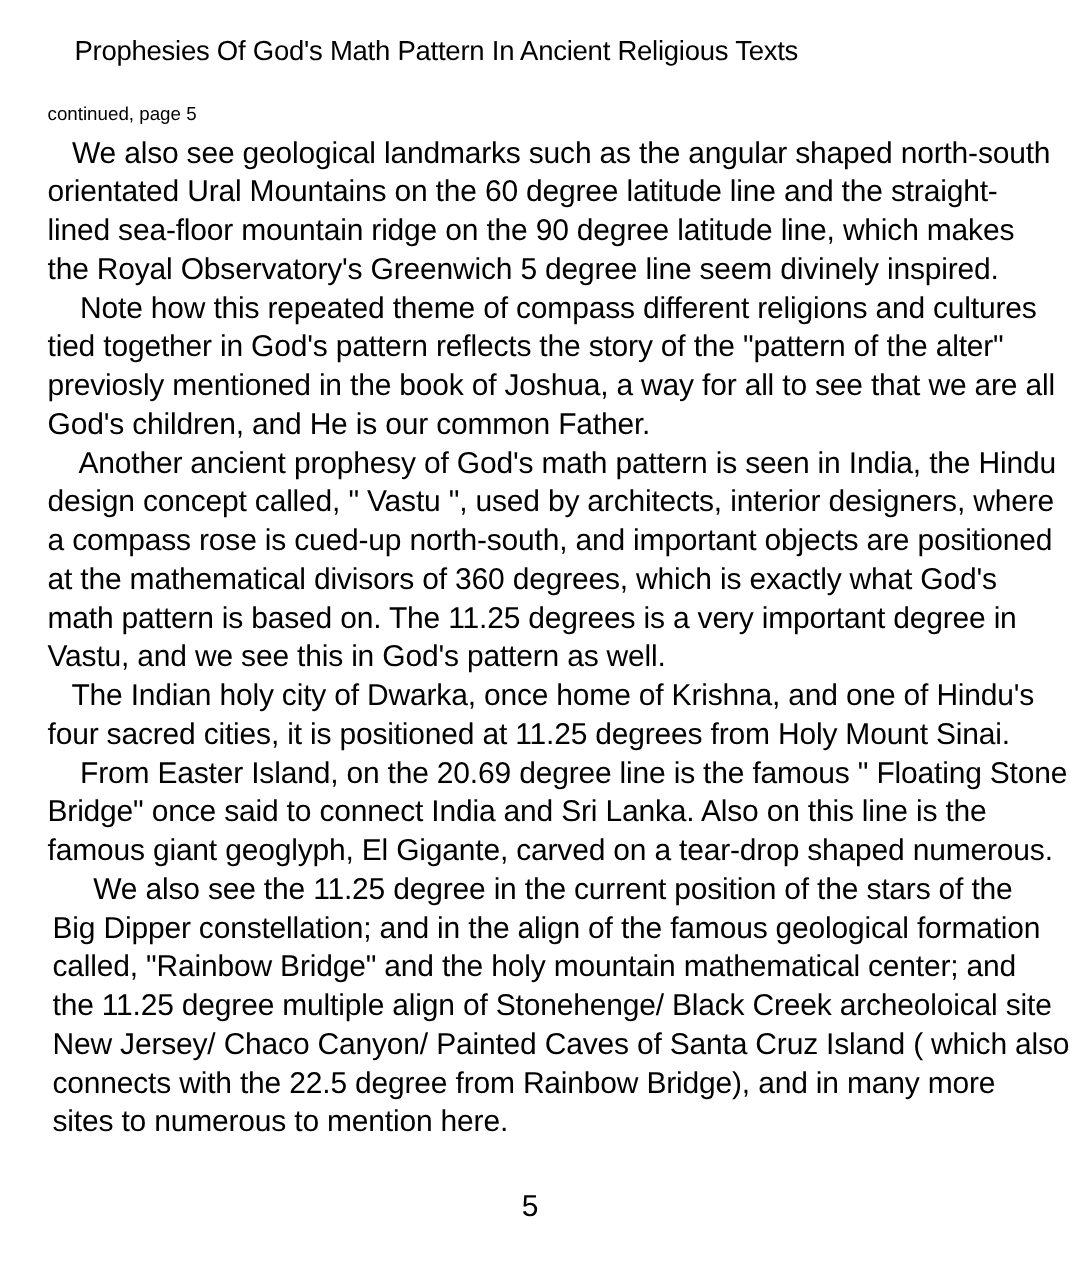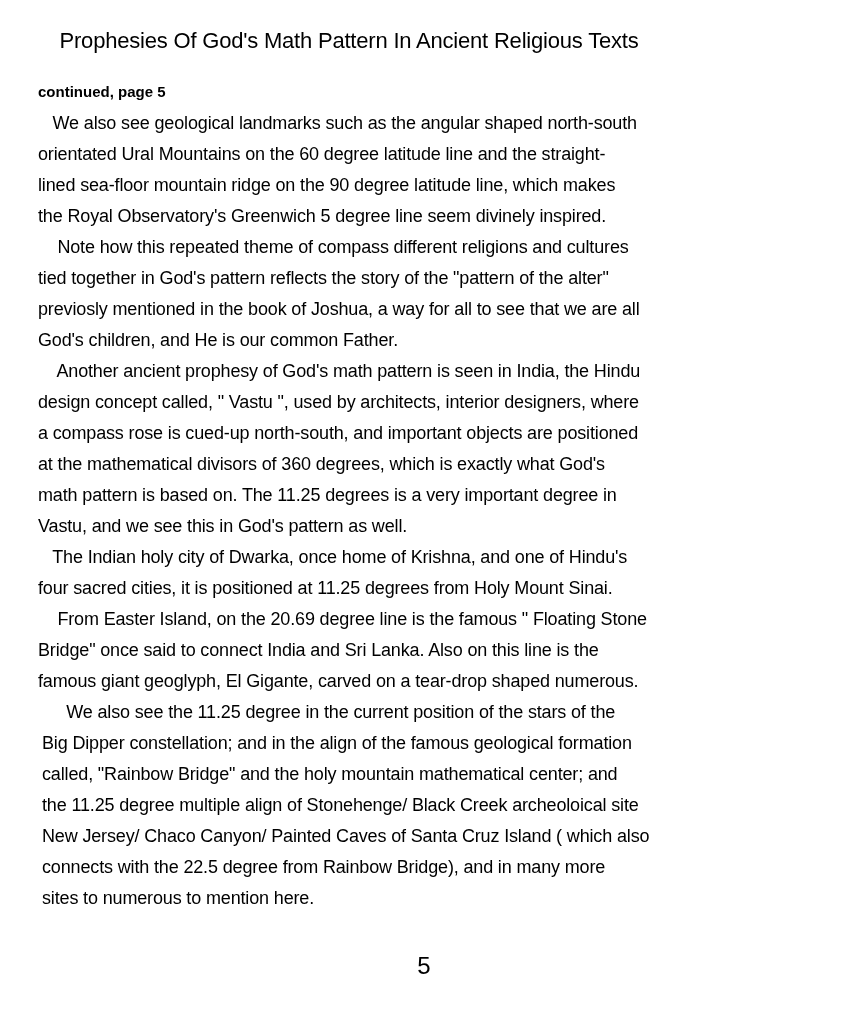--- a/index.html
+++ b/index.html
@@ -5,24 +5,24 @@
   html, body { margin: 0; padding: 0; background: #ffffff; }
   body {
     width: 865px; height: 1024px; position: relative; overflow: hidden;
     font-family: "Liberation Sans", "DejaVu Sans", sans-serif; color: #000;
   }
   .title {
     position: absolute; left: 0; width: 698px; top: 27px;
     text-align: center; font-size: 22px; line-height: 28px; letter-spacing: -0.2px;
   }
   .subhead {
-    position: absolute; left: 38px; top: 82px; font-size: 15px; line-height: 20px; font-weight: bold;
+    position: absolute; left: 38px; top: 82px; font-size: 15px; line-height: 20px;
   }
   .line {
-    position: absolute; white-space: pre; font-size: 18px; line-height: 26px;
+    position: absolute; white-space: pre; font-size: 24px; line-height: 26px;
     letter-spacing: -0.15px;
   }
   .page-num {
     position: absolute; left: 0; width: 848px; top: 952px; text-align: center;
     font-size: 24px; line-height: 28px;
   }
 </style>
 </head>
 <body>
 

